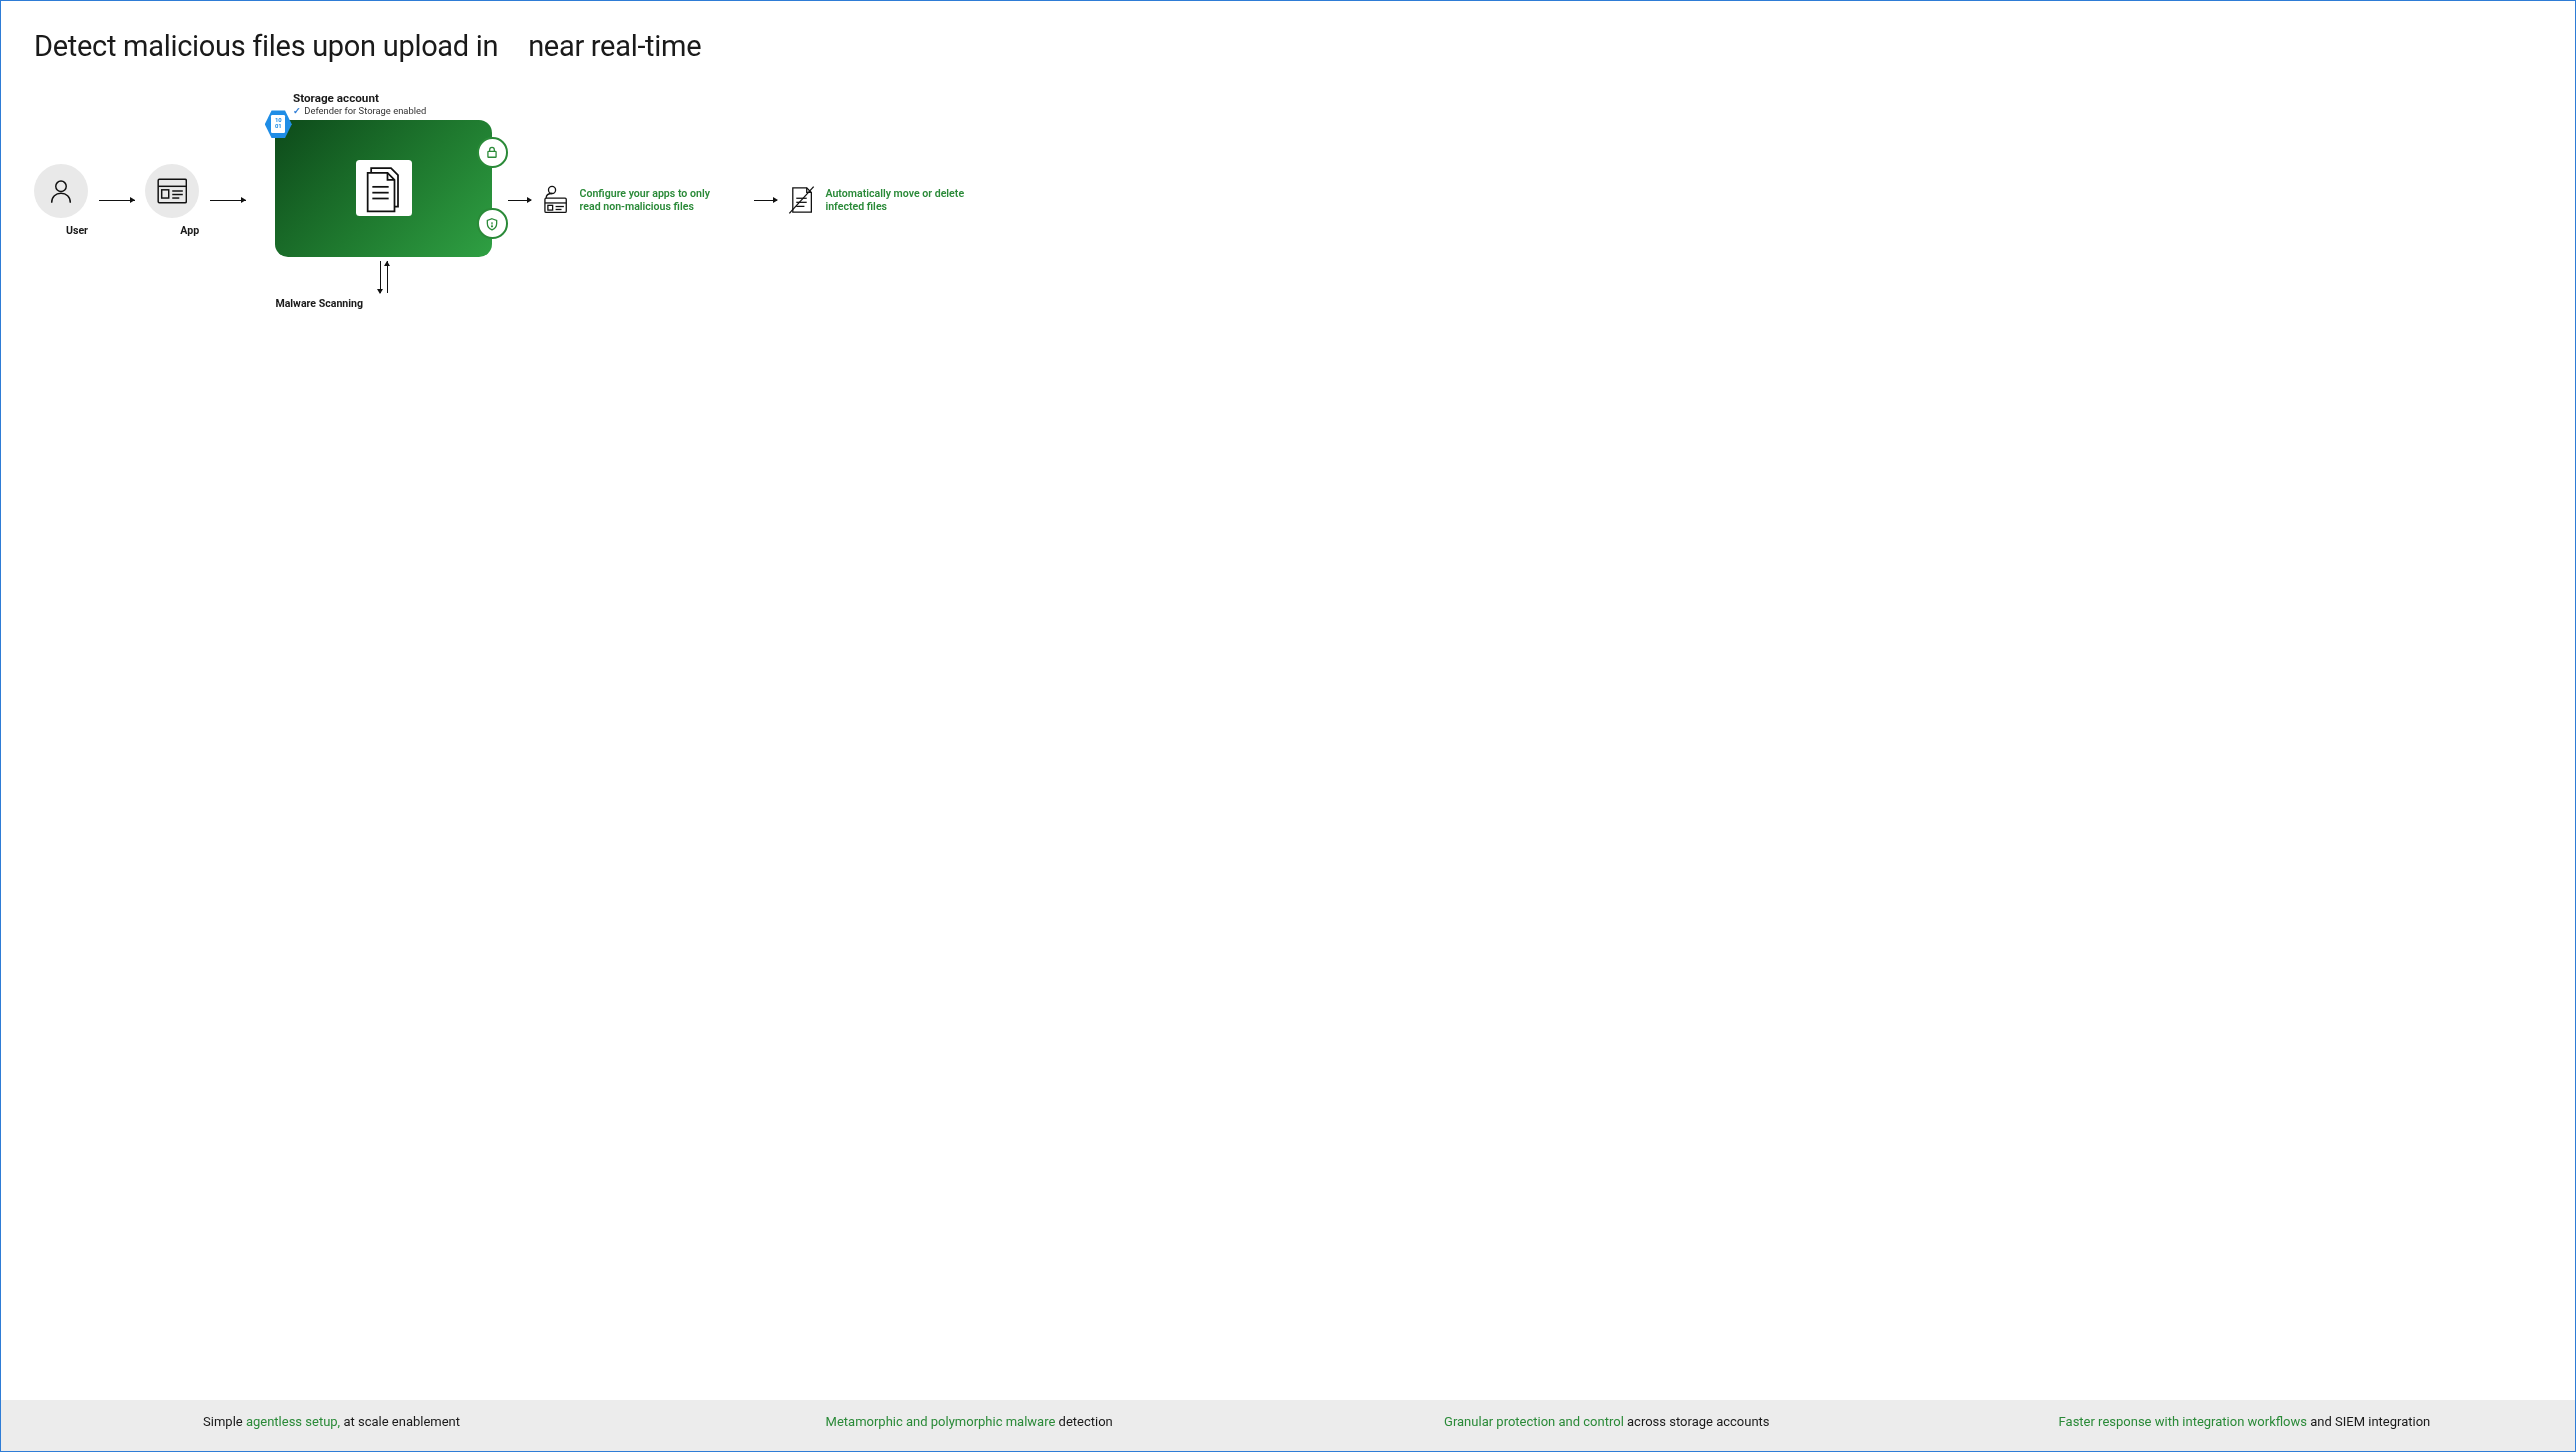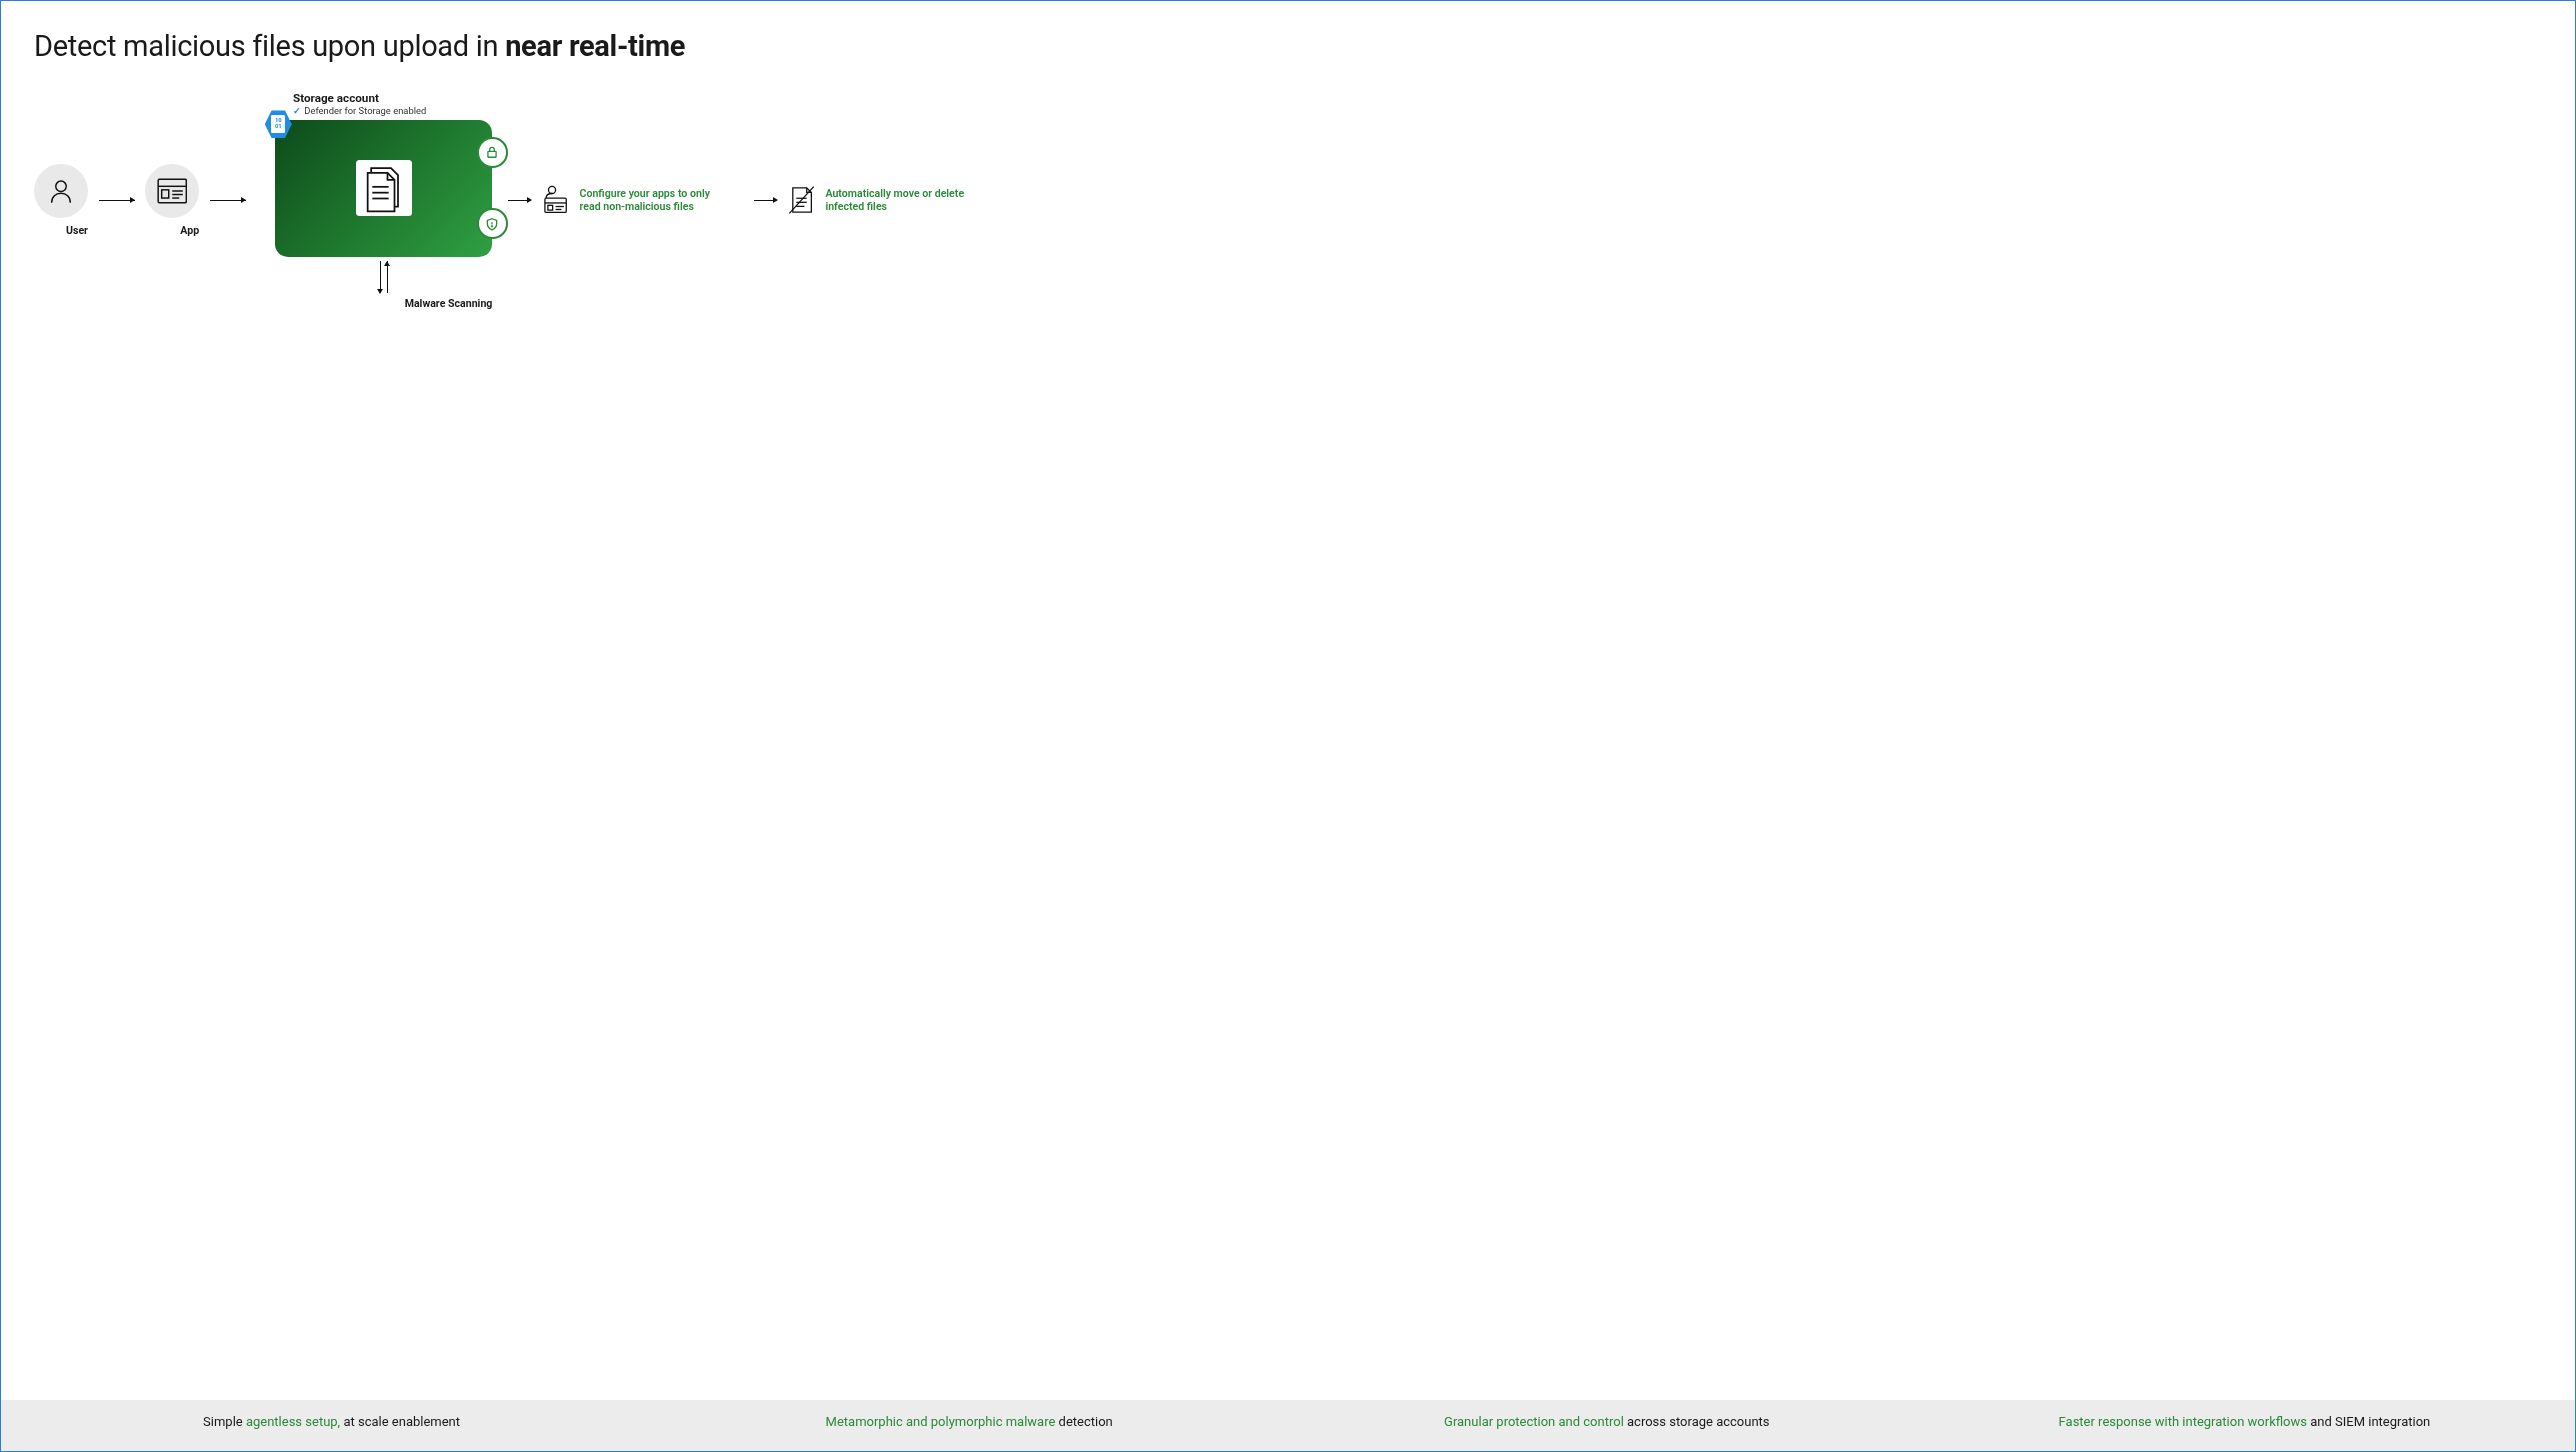--- a/index.html
+++ b/index.html
@@ -18,21 +18,21 @@
   }
   .content {
     flex: 1;
     padding: 28px 33px 11.7px 33px;
   }
   .title {
     font-size: 29px;
     font-weight: 400;
     letter-spacing: -0.3px;
   }
-  .title .bold { font-weight: 700; }
+  .title .bold { font-weight: 400; margin-left: 23px; }
   .subtitle {
     font-size: 13px;
     color: #444;
     margin-top: 2.3px;
   }
 
   
   .diagram {
     display: flex;
     align-items: center;
@@ -97,21 +97,21 @@
 
   .outputs { display:flex; flex-direction:row; gap:33px; margin-left:4.7px; }
   .output-row { display:flex; align-items:center; gap:8.2px; }
   .output-text { color:#2a8a38; font-weight:600; font-size:10.6px; max-width:141px; line-height:1.3; }
   .out-icon { width:32px; height:32px; display:flex; align-items:center; justify-content:center; }
 
   .scan-arrows { display:flex; gap:5.9px; margin-top:4.7px; justify-content:center;}
   .arrow-v { width:1.2px; height:32px; background:#111; position:relative; }
   .arrow-v.down::after{ content:""; position:absolute; bottom:-0.6px; left:-2.9px; border-top:5.9px solid #111; border-left:3.5px solid transparent; border-right:3.5px solid transparent;}
   .arrow-v.up::after  { content:""; position:absolute; top:-0.6px;    left:-2.9px; border-bottom:5.9px solid #111; border-left:3.5px solid transparent; border-right:3.5px solid transparent;}
-  .scan-label { font-weight:700; font-size:10.6px; text-align:right; margin-top:3.5px;}
+  .scan-label { font-weight:700; font-size:10.6px; text-align:left; margin-top:3.5px;}
 
   
   .banner {
     background: #2a8a38;
     color: #fff;
     text-align: center;
     font-weight: 600;
     font-size: 11px;
     padding: 5.9px 7px;
   }

